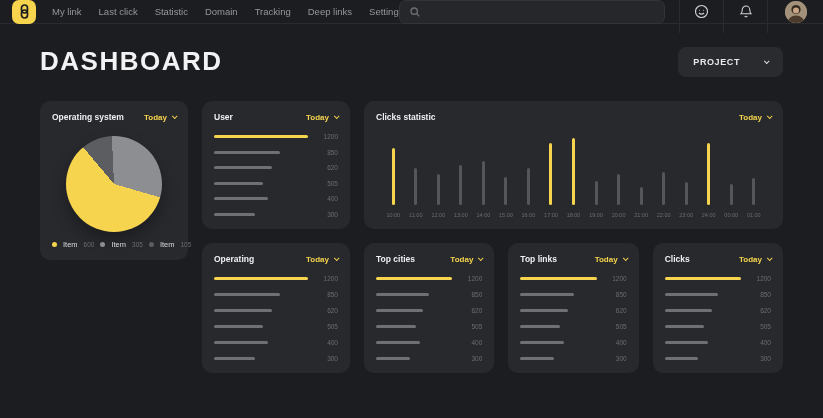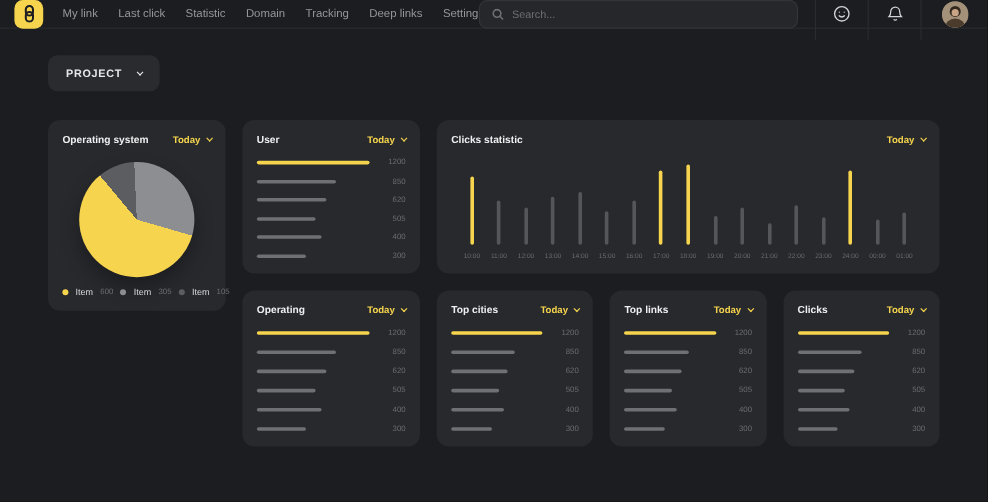--- a/index.html
+++ b/index.html
@@ -15,21 +15,21 @@
   .searchbox { margin-left:auto; margin-right:14px; width:302px; height:24px; background:#26272b; border:1px solid #333438; border-radius:7px; display:flex; align-items:center; gap:7px; padding:0 10px; }
   .searchbox input { flex:1; background:transparent; border:none; outline:none; color:#cfd0d4; font-size:9px; font-family:inherit; }
   .searchbox input::placeholder { color:#6e6f73; }
   .icon-cell { height:42px; width:44px; border-left:1px solid #2a2b2f; display:flex; align-items:center; justify-content:center; cursor:pointer; flex:none; }
   .avatar-cell { width:56px; }
   .avatar { width:22px; height:22px; border-radius:50%; overflow:hidden; background:#8a7a66; position:relative; }
 
   
   .page-head { display:flex; align-items:center; justify-content:space-between; padding:22px 40px 0 40px; }
   .page-title { font-size:26px; font-weight:bold; letter-spacing:1.5px; color:#f2f2f4; }
-  .project-btn { background:#2a2b2f; border:none; color:#e8e8ea; font-family:inherit; font-size:9px; font-weight:bold; letter-spacing:.6px; height:30px; padding:0 15px; border-radius:8px; display:flex; align-items:center; gap:12px; cursor:pointer; }
+  .project-btn { background:#2a2b2f; border:none; color:#e8e8ea; font-family:inherit; font-size:9px; font-weight:bold; letter-spacing:.6px; height:30px; padding:0 15px; border-radius:8px; display:flex; align-items:center; gap:24px; cursor:pointer; }
 
   
   .main { display:flex; gap:14px; padding:24px 40px 0 40px; align-items:stretch;justify-content:space-between; }
   .left-col { width:148px; flex:none; }
   .right-grid { flex:1; display:grid; grid-template-columns:148px 1fr 1fr 1fr; grid-template-rows:128px 130px; gap:14px; }
   .card { background:#28292d; border-radius:10px; padding:11px 12px; display:flex; flex-direction:column; }
   .card-os { height:100%; }
   .card-wide { grid-column:2 / span 3; }
   .card-head { display:flex; align-items:center; justify-content:space-between; margin-bottom:8px; }
   .card-title { font-size:8.5px; font-weight:bold; color:#f0f0f2; white-space:nowrap; }
@@ -84,21 +84,20 @@
       <span class="nav-link">Deep links</span>
       <span class="nav-link">Setting</span>
     </div>
     <div class="searchbox">
       <span>
         <svg width="10" height="10" viewBox="0 0 10 10" fill="none" stroke="#6e6f73" stroke-width="1.3">
           <circle cx="4.2" cy="4.2" r="3.2"></circle>
           <line x1="6.6" y1="6.6" x2="9.2" y2="9.2"></line>
         </svg>
       </span>
-      <input type="text" placeholder="Search..." style="">
     </div>
     <div class="icon-cell">
       <span>
         <svg width="15" height="15" viewBox="0 0 16 16" fill="none" stroke="#d2d3d6" stroke-width="1.2">
           <circle cx="8" cy="8" r="6.4"></circle>
           <circle cx="5.8" cy="6.6" r="0.55" fill="#d2d3d6" stroke="none"></circle>
           <circle cx="10.2" cy="6.6" r="0.55" fill="#d2d3d6" stroke="none"></circle>
           <path d="M5.3 9.6 q2.7 2.4 5.4 0"></path>
         </svg>
       </span>
@@ -117,20 +116,21 @@
           <rect width="22" height="22" fill="#a3917a"></rect>
           <circle cx="11" cy="8.5" r="4.6" fill="#33291f"></circle>
           <path d="M2.5 22 a8.5 7.5 0 0 1 17 0 Z" fill="#4a3b2c"></path>
           <circle cx="11" cy="9.6" r="3" fill="#caa487"></circle>
         </svg>
       </div>
     </div>
   </div>
 
   <div class="page-head">
+    <div class="page-title">DASHBOARD</div>
     <button class="project-btn">
       <span>PROJECT</span>
       <span class="chev"></span>
     </button>
   </div>
 
   <div class="main">
 
     <div class="card card-os left-col">
       <div class="card-head">

